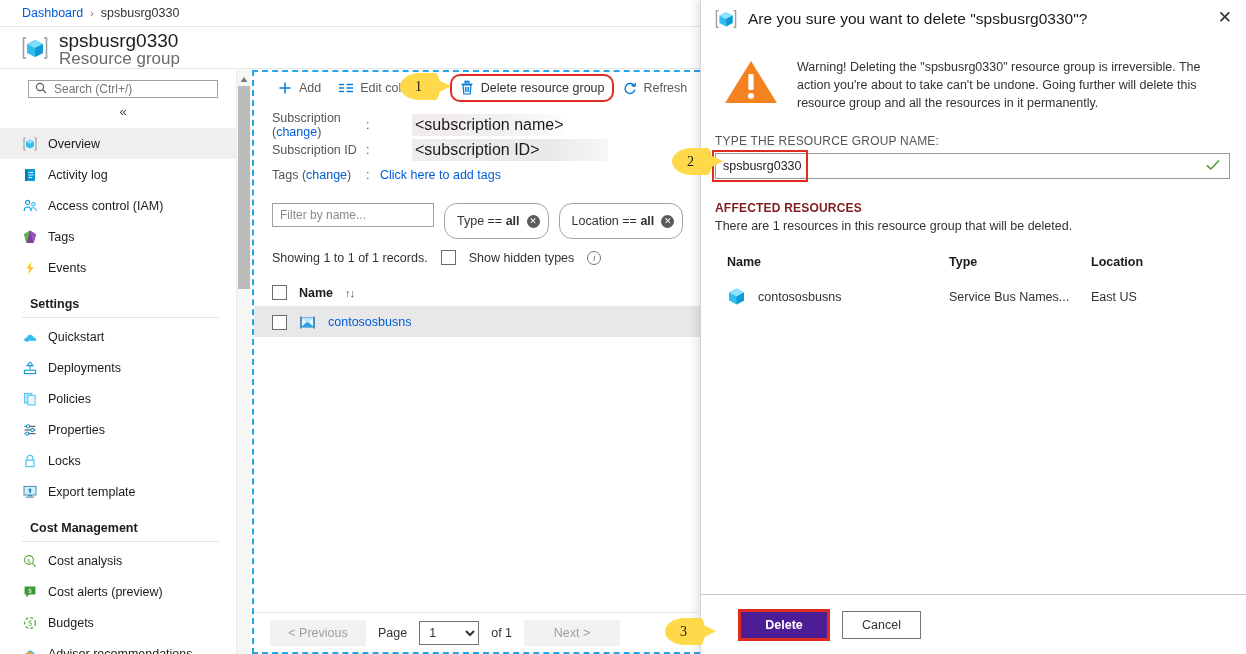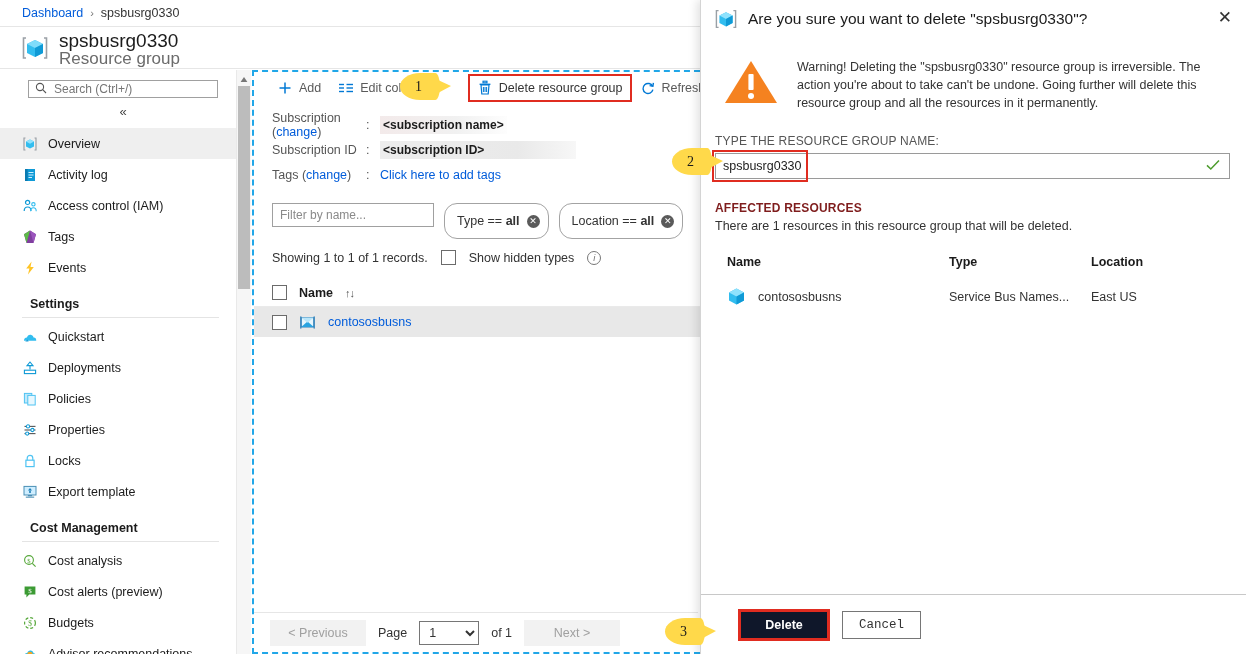--- a/index.html
+++ b/index.html
@@ -78,21 +78,21 @@
     display:flex; align-items:center; gap:6px; padding:4px 7px; color:#5a5a5a;
     font-size:12.5px; cursor:pointer; white-space:nowrap;
   }
   .cmd .glyph { display:inline-flex; width:16px; height:16px; align-items:center; justify-content:center; }
   .cmd.highlight { outline:2px solid #e02c20; outline-offset:0; color:#333; }
 
   .props { padding:9px 0 6px 18px; }
   .prop-row { display:flex; align-items:center; height:25px; font-size:12.5px; }
   .prop-label { width:94px; color:#555; }
   .prop-colon { width:14px; color:#555; }
-  .prop-val { color:#1b1b1b; font-weight:bold; font-size:12px; }
+  .prop-val { color:#1b1b1b; font-weight:normal; font-size:16px;margin-left:32px; }
   .redact-a { background:linear-gradient(90deg,#f3eaea 0%, #f1f1f1 60%, #fdfdfd 100%); padding:2px 3px; }
   .redact-b { background:linear-gradient(90deg,#ededed 0%, #e9e9e9 70%, #f7f7f7 100%); padding:2px 3px; width:196px; display:inline-block; }
   .link { color:#015cda; cursor:pointer; text-decoration:none; }
 
   .filters { display:flex; align-items:flex-start; gap:10px; padding:10px 0 0 18px; }
   .filter-input {
     width:162px; height:24px; border:1px solid #a0a0a0; padding:0 7px;
     font-family:inherit; font-size:12px; color:#333; outline:none; background:#fff;
   }
   .filter-input::placeholder { color:#8a8a8a; }
@@ -175,27 +175,27 @@
   .aff-row { display:flex; align-items:center; font-size:12.5px; color:#333; }
   .c-name { width:222px; display:flex; align-items:center; gap:12px; }
   .c-type { width:142px; }
   .c-loc  { width:120px; }
 
   .dlg-foot {
     position:absolute; left:0; bottom:0; width:100%; height:60px;
     border-top:1px solid #c8c8c8; display:flex; align-items:center; gap:15px; padding-left:40px;
   }
   .btn-delete {
-    background:#0f172a; color:#fff; border:none; height:26px; width:86px;
+    background:#4c1d95; color:#fff; border:none; height:26px; width:86px;
     font-family:inherit; font-size:12.5px; font-weight:bold; cursor:pointer;
     outline:3px solid #e02c20;
   }
   .btn-cancel {
     background:#fff; color:#333; border:1px solid #767676; height:28px; width:79px;
-    font-family:Liberation Mono, monospace; font-size:12.5px; cursor:pointer;
+    font-family:Liberation Sans, sans-serif; font-size:12.5px; cursor:pointer;
   }
 
   
   .callout {
     position:absolute; z-index:60; width:40px; height:27px;
     display:flex; align-items:center; justify-content:center;
     font-size:14px; color:#1b1b1b; font-family:"Liberation Serif", serif;
   }
   .callout .bubble {
     position:absolute; inset:0; background:#ffd94a;
@@ -456,21 +456,21 @@
             <line x1="8.5" y1="3.5" x2="15" y2="3.5" stroke="#0078d4" stroke-width="1.4"></line>
             <line x1="1" y1="7" x2="6" y2="7" stroke="#0078d4" stroke-width="1.4"></line>
             <line x1="8.5" y1="7" x2="15" y2="7" stroke="#0078d4" stroke-width="1.4"></line>
             <line x1="1" y1="10.5" x2="6" y2="10.5" stroke="#0078d4" stroke-width="1.4"></line>
             <line x1="8.5" y1="10.5" x2="15" y2="10.5" stroke="#0078d4" stroke-width="1.4"></line>
           </svg>
         </span>
         <span>Edit columns</span>
       </div>
 
-      <div class="cmd highlight" style="margin-left:28px;">
+      <div class="cmd highlight" style="margin-left:10px;border-radius:8px;">
         <span class="glyph">
           <svg viewBox="0 0 14 15" width="14" height="15">
             <rect x="1.6" y="3.6" width="10.8" height="1.4" fill="#0078d4"></rect>
             <path d="M3 5 H11 L10.2 14 H3.8 Z" fill="none" stroke="#0078d4" stroke-width="1.2"></path>
             <line x1="5.4" y1="7" x2="5.4" y2="12" stroke="#0078d4" stroke-width="1"></line>
             <line x1="7" y1="7" x2="7" y2="12" stroke="#0078d4" stroke-width="1"></line>
             <line x1="8.6" y1="7" x2="8.6" y2="12" stroke="#0078d4" stroke-width="1"></line>
             <rect x="5" y="1.2" width="4" height="1.6" fill="none" stroke="#0078d4" stroke-width="1.1"></rect>
           </svg>
         </span>

